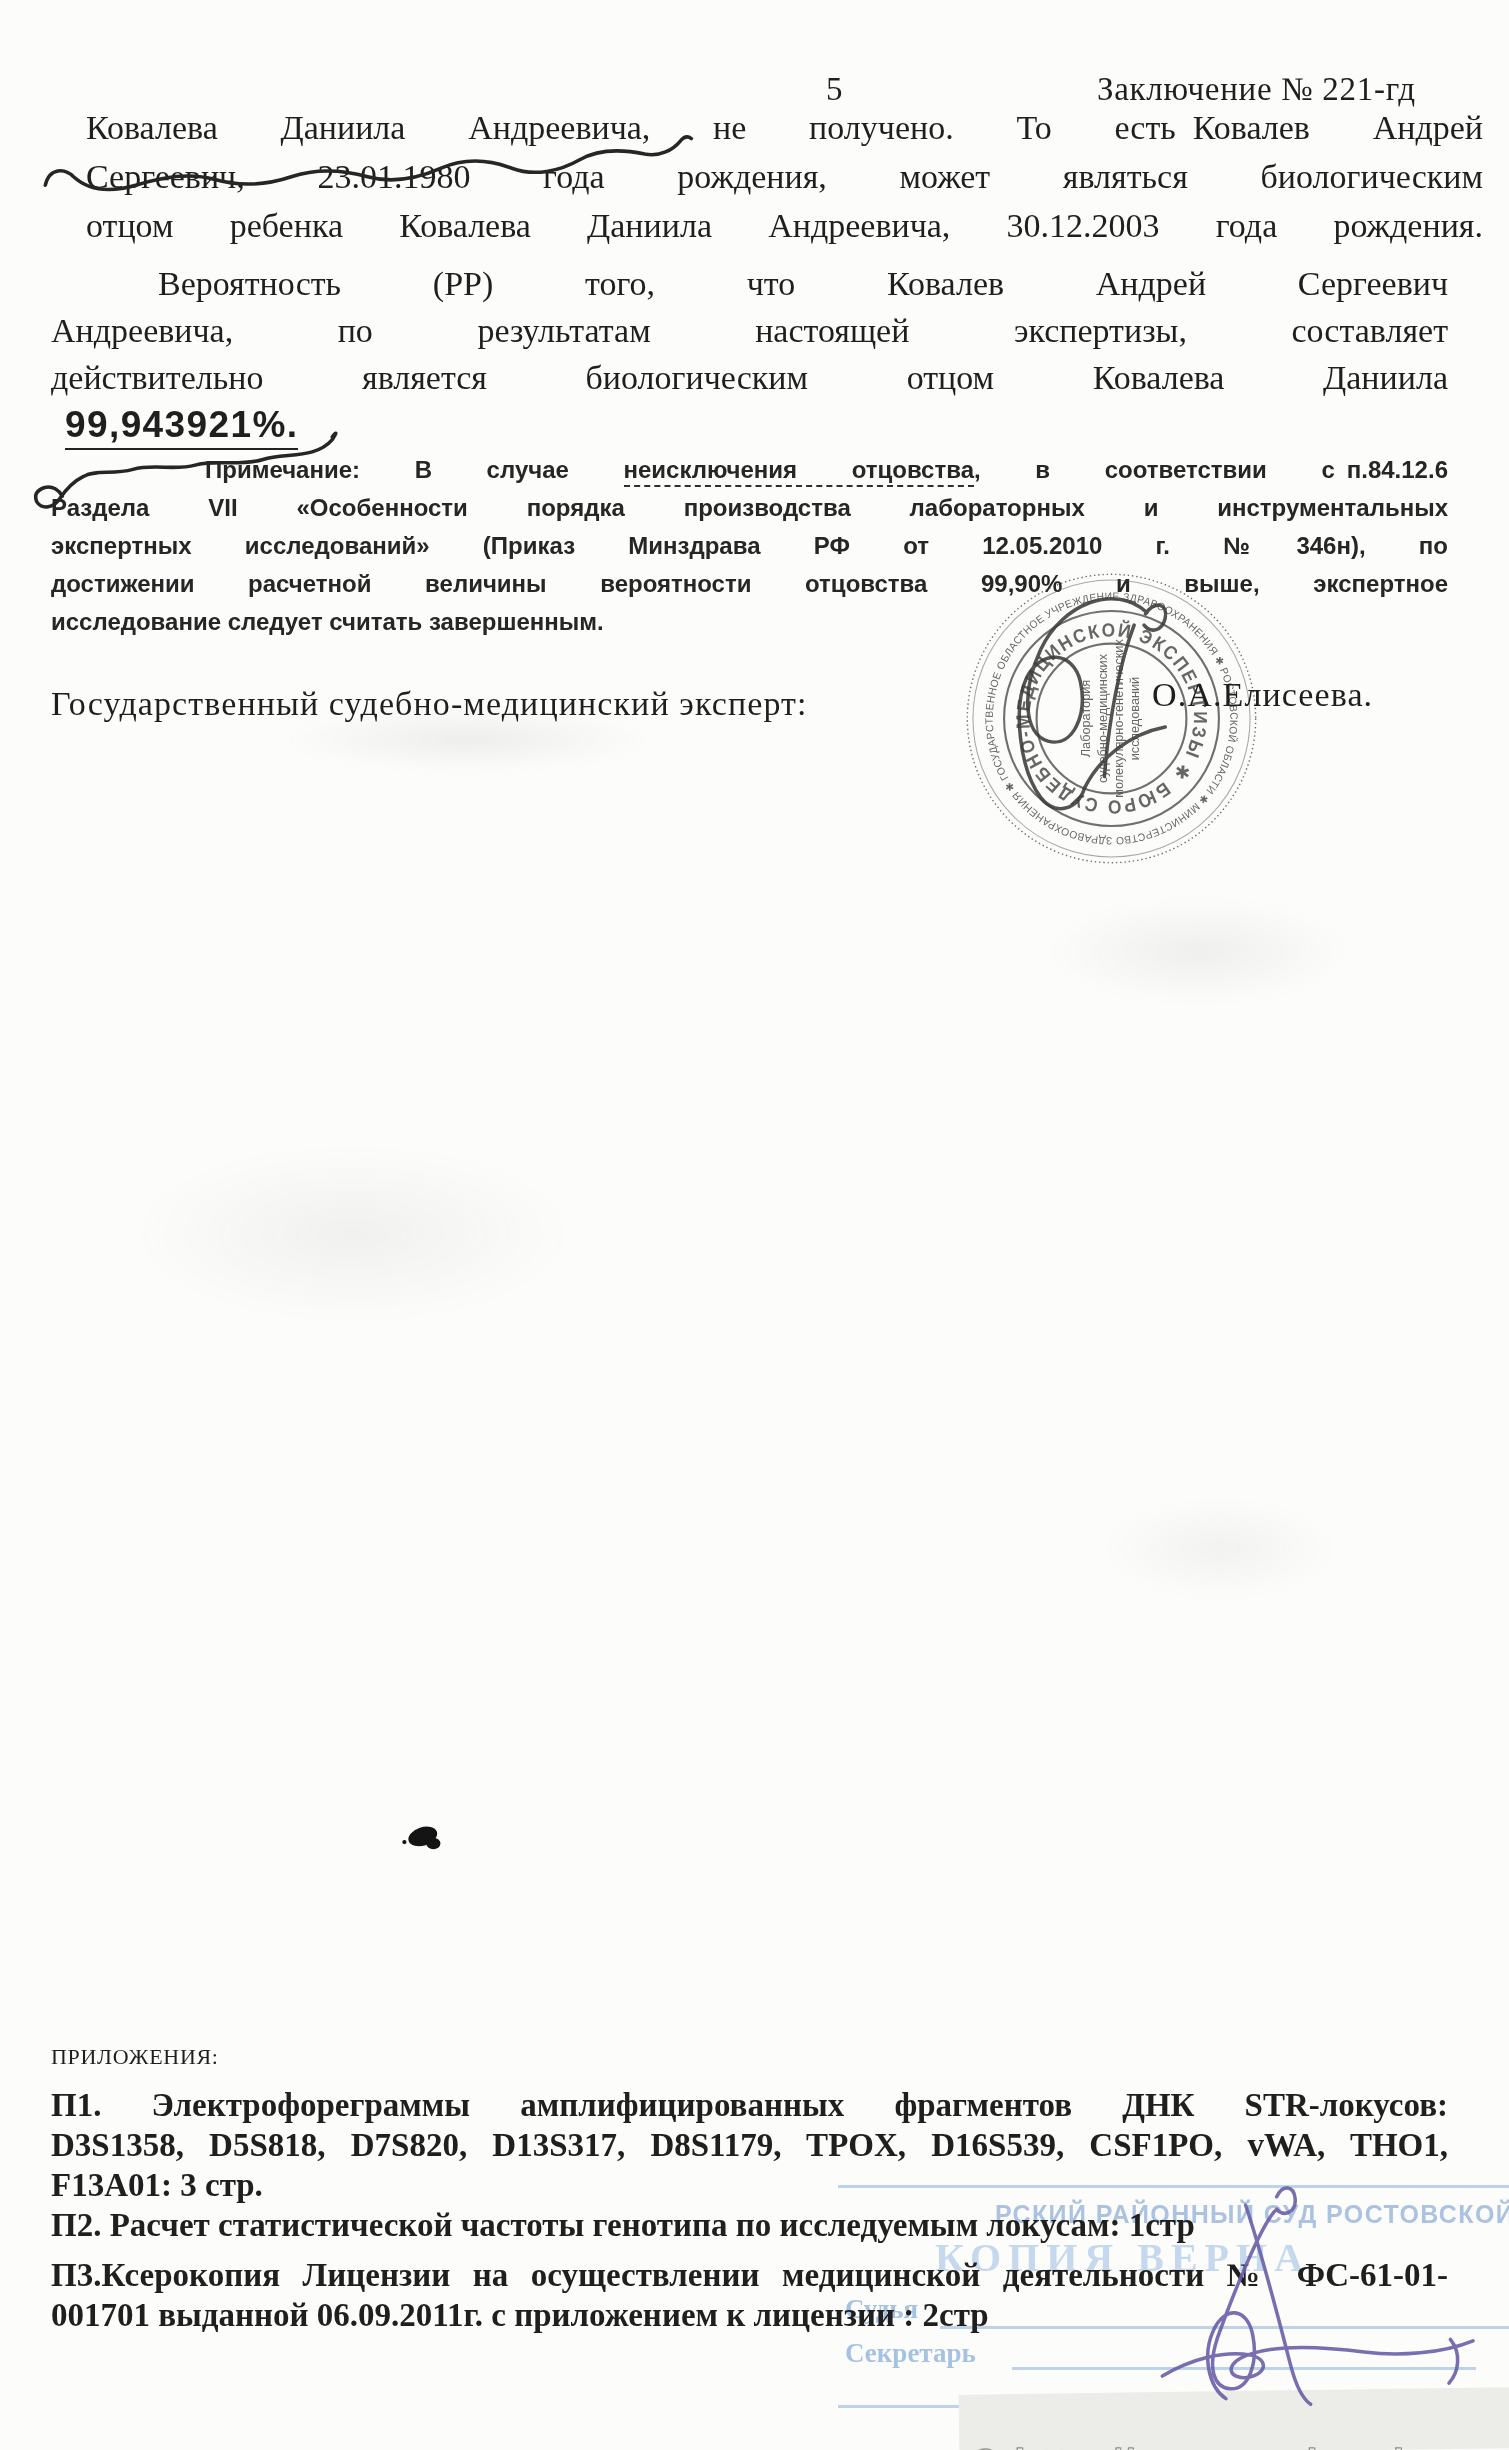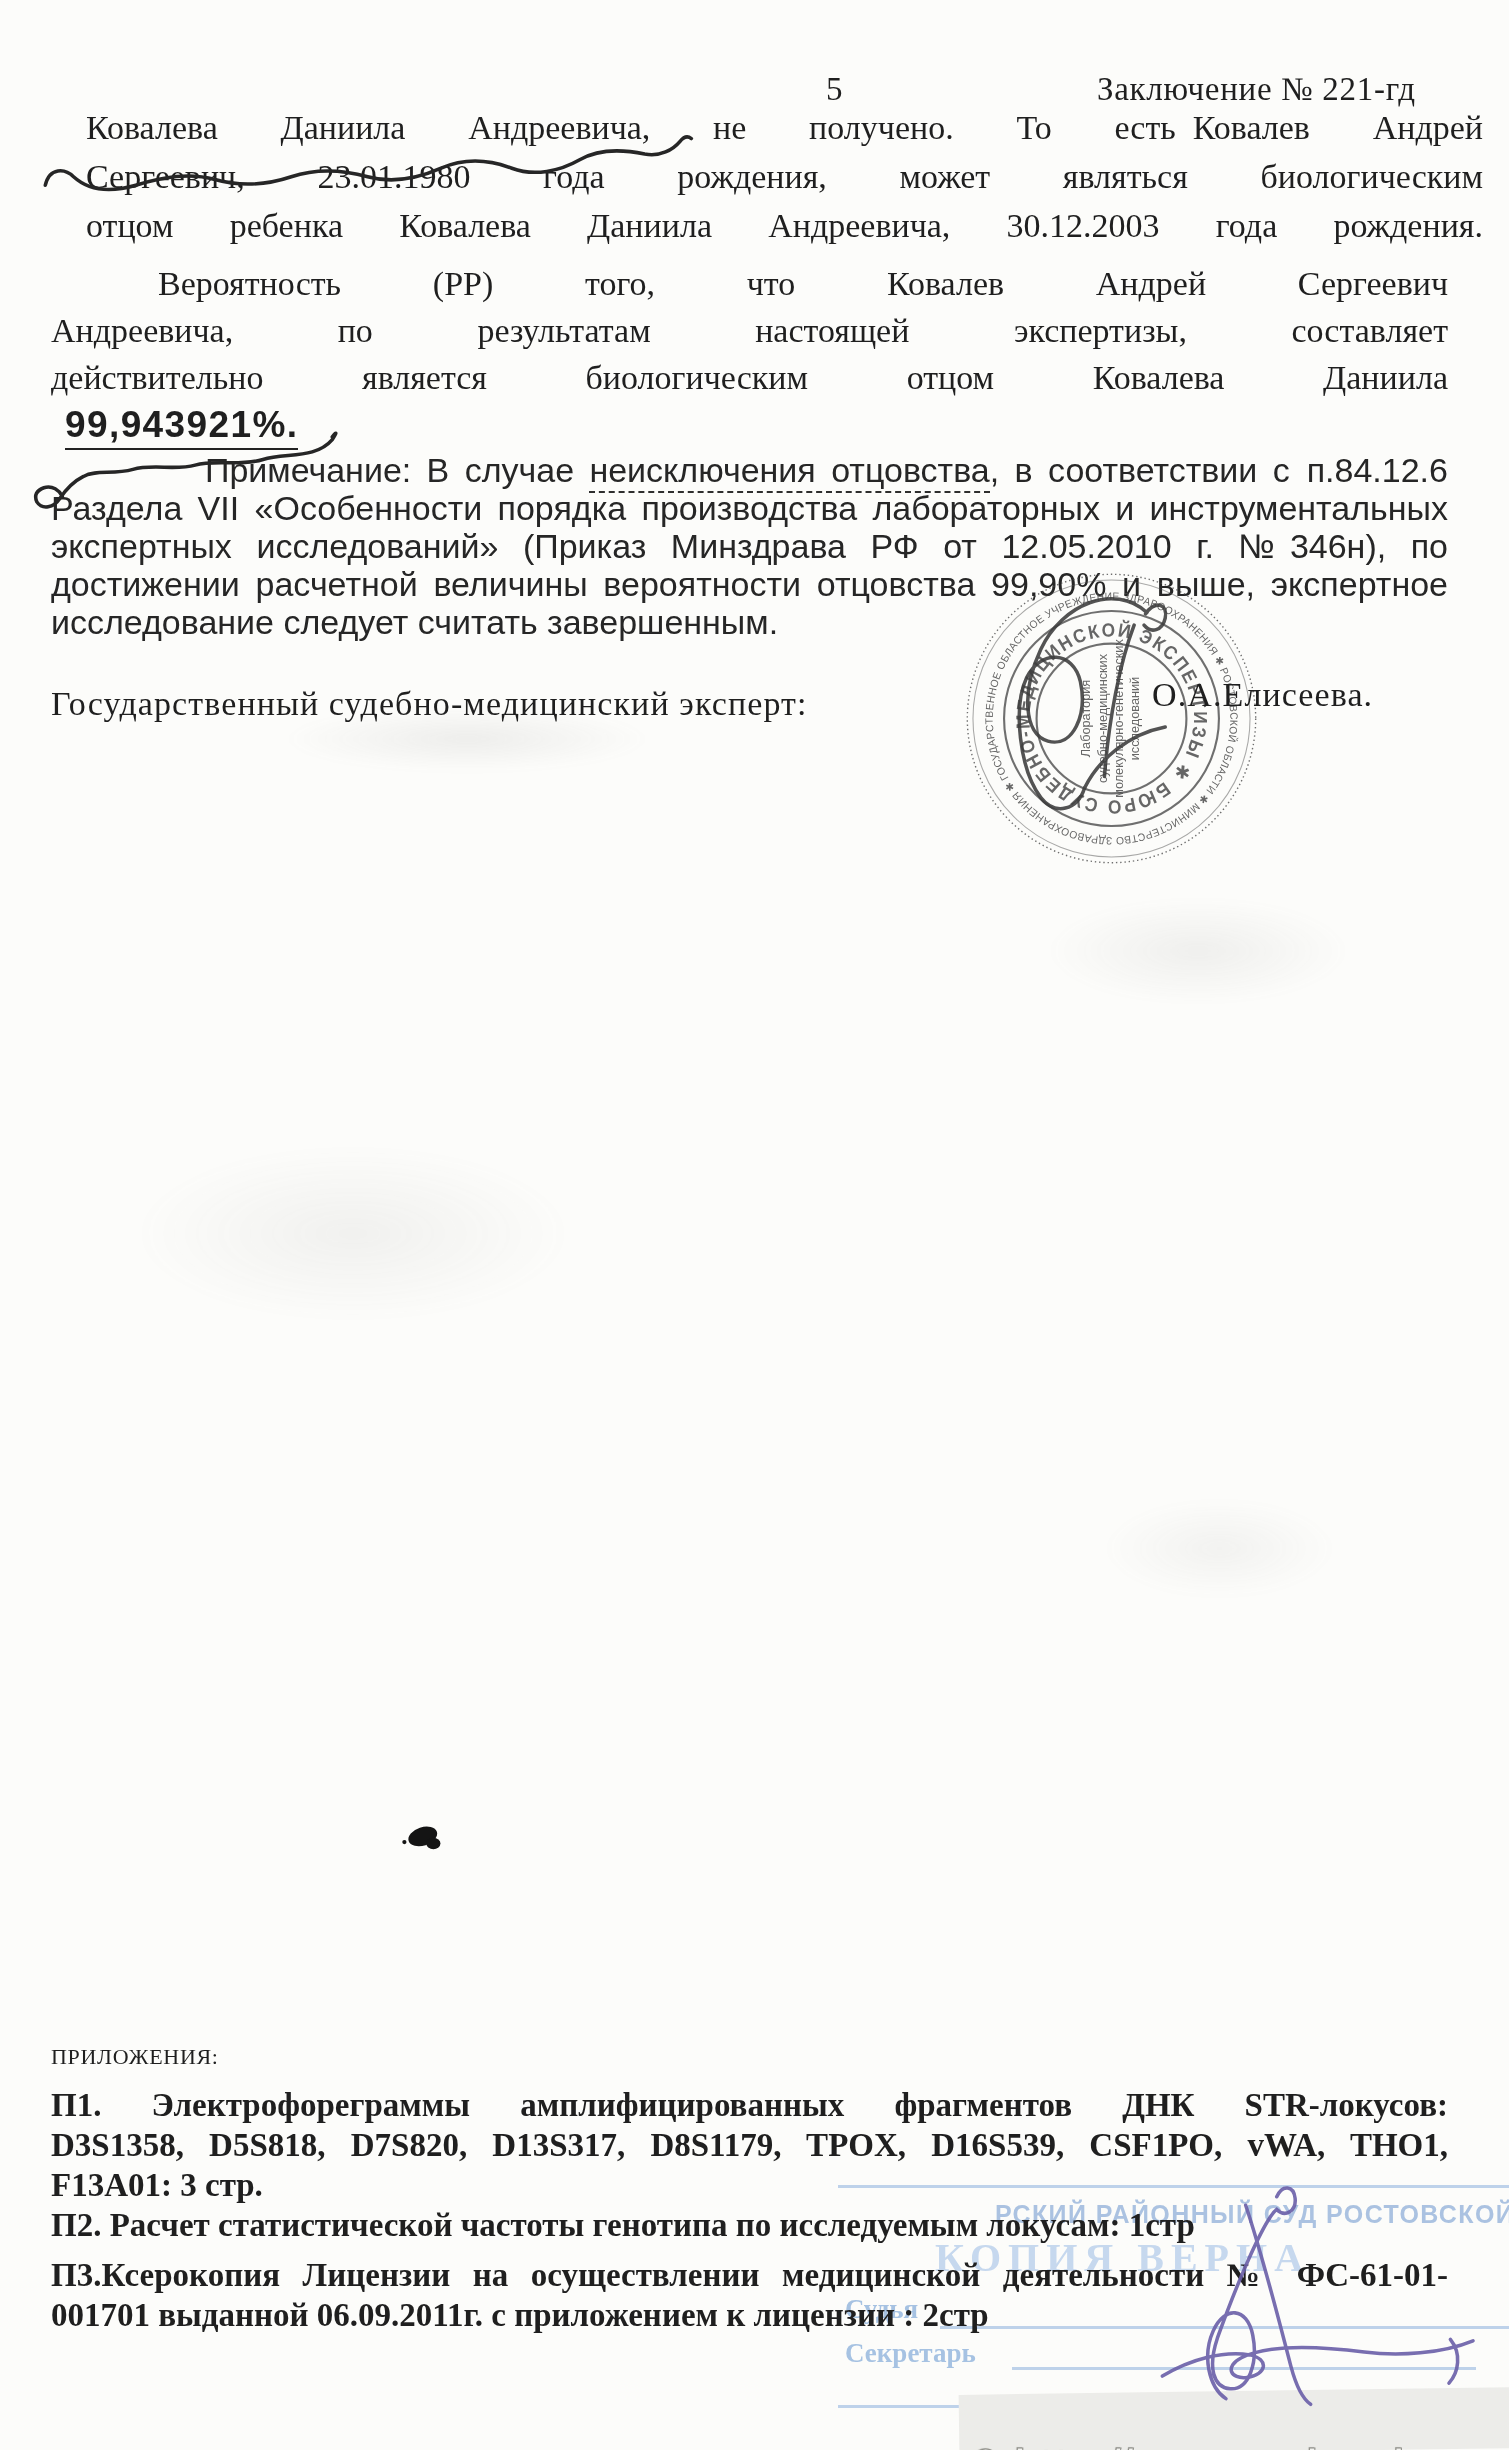--- a/index.html
+++ b/index.html
@@ -10,21 +10,21 @@
   }
   .abs{position:absolute;}
   .sans{font-family:"Liberation Sans","DejaVu Sans",sans-serif;}
   .para{position:absolute;left:51px;width:1397px;}
   .ln{display:block;}
   .jl{text-align:justify;text-align-last:justify;}
   .body-txt .ln{font-size:34px;line-height:49px;}
   .p2 .ln{line-height:47px;}
   .ind{padding-left:107px;}
   .ind-note{padding-left:154px;}
-  .note .ln{font-size:34px;line-height:38px;color:#262626;}
+  .note .ln{font-size:24px;line-height:38px;color:#262626;font-weight:bold;}
   .dashed-u{border-bottom:2.1px dashed #2e2e2e;padding-bottom:2.1px;}
   .prob{font-family:"Liberation Sans","DejaVu Sans",sans-serif;font-weight:bold;
         font-size:37px !important;letter-spacing:1.4px;line-height:47px;
         display:inline-block;margin-left:14px;border-bottom:2.8px solid #222;}
   .hdr{font-size:33px;}
   .expert{font-size:34px;letter-spacing:1.1px;}
   .attach .ln{font-size:33px;line-height:40px;font-weight:bold;}
   .attach-h{font-size:22px;letter-spacing:0.7px;}
   
   .court{color:#9db9dd;font-family:"Liberation Sans","DejaVu Sans",sans-serif;}

